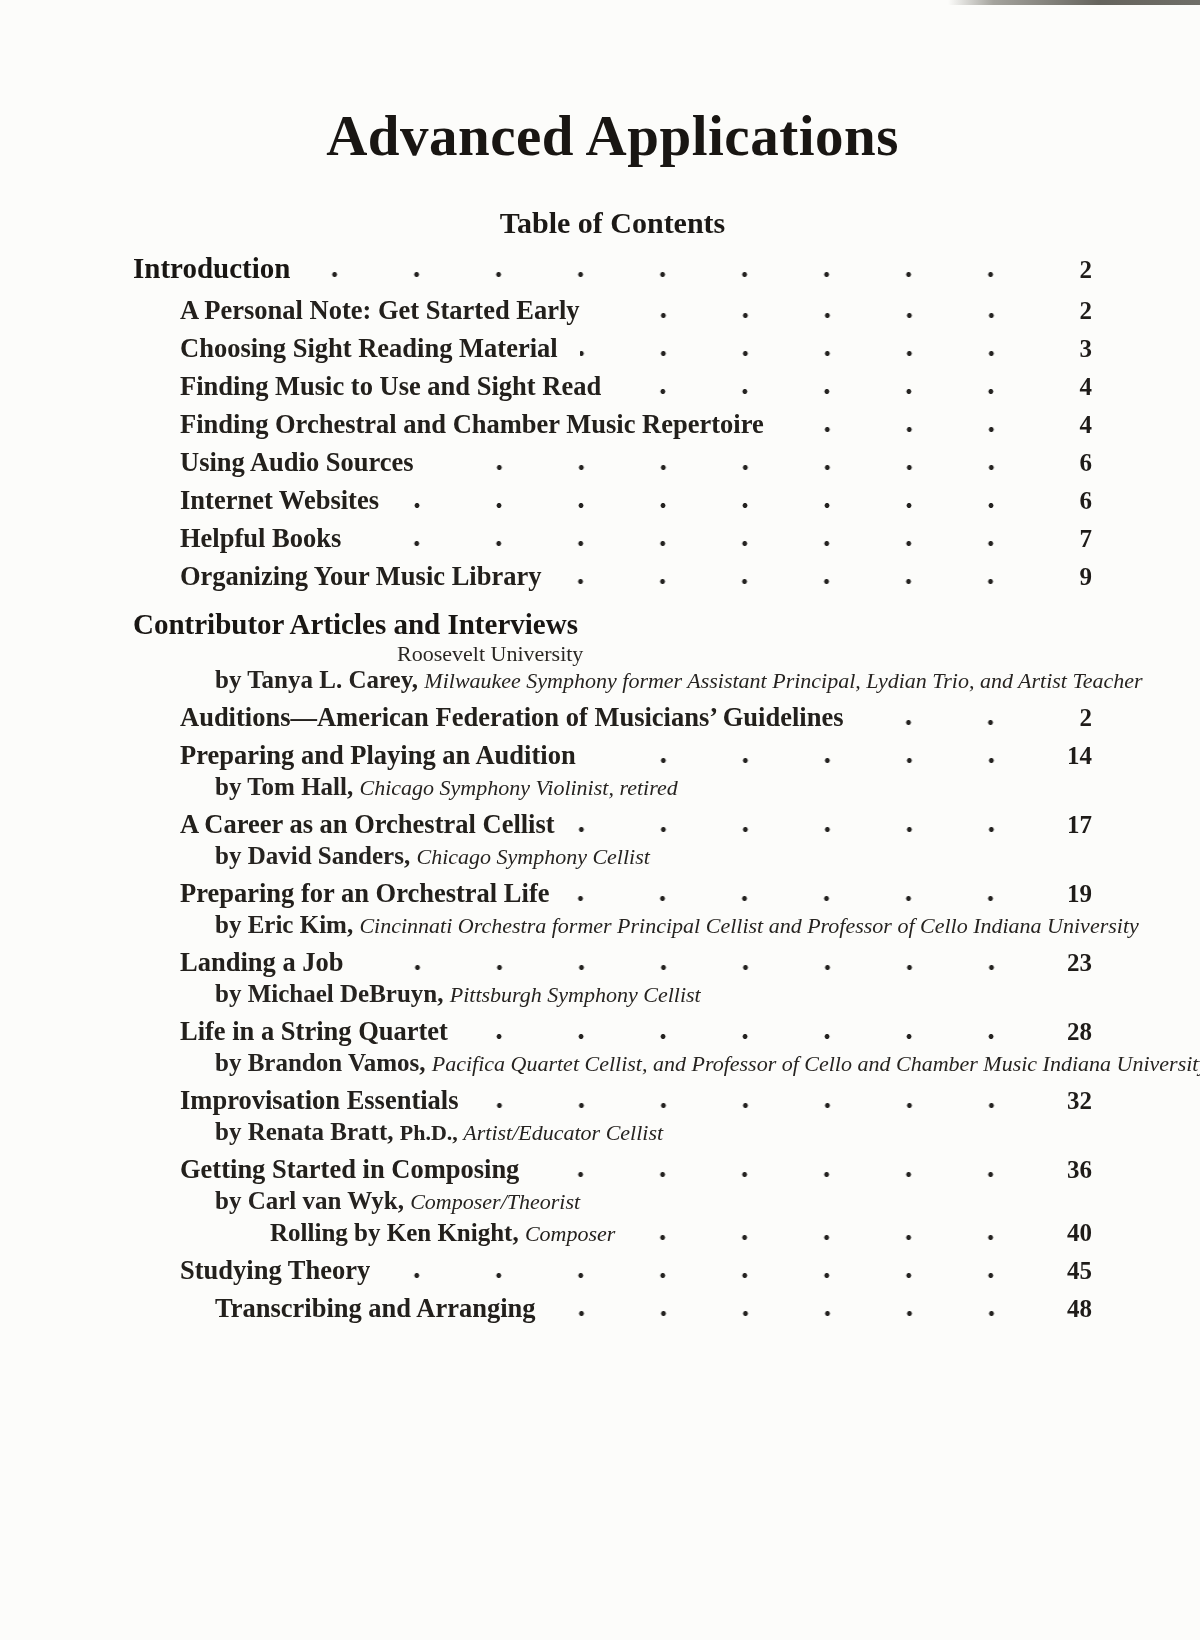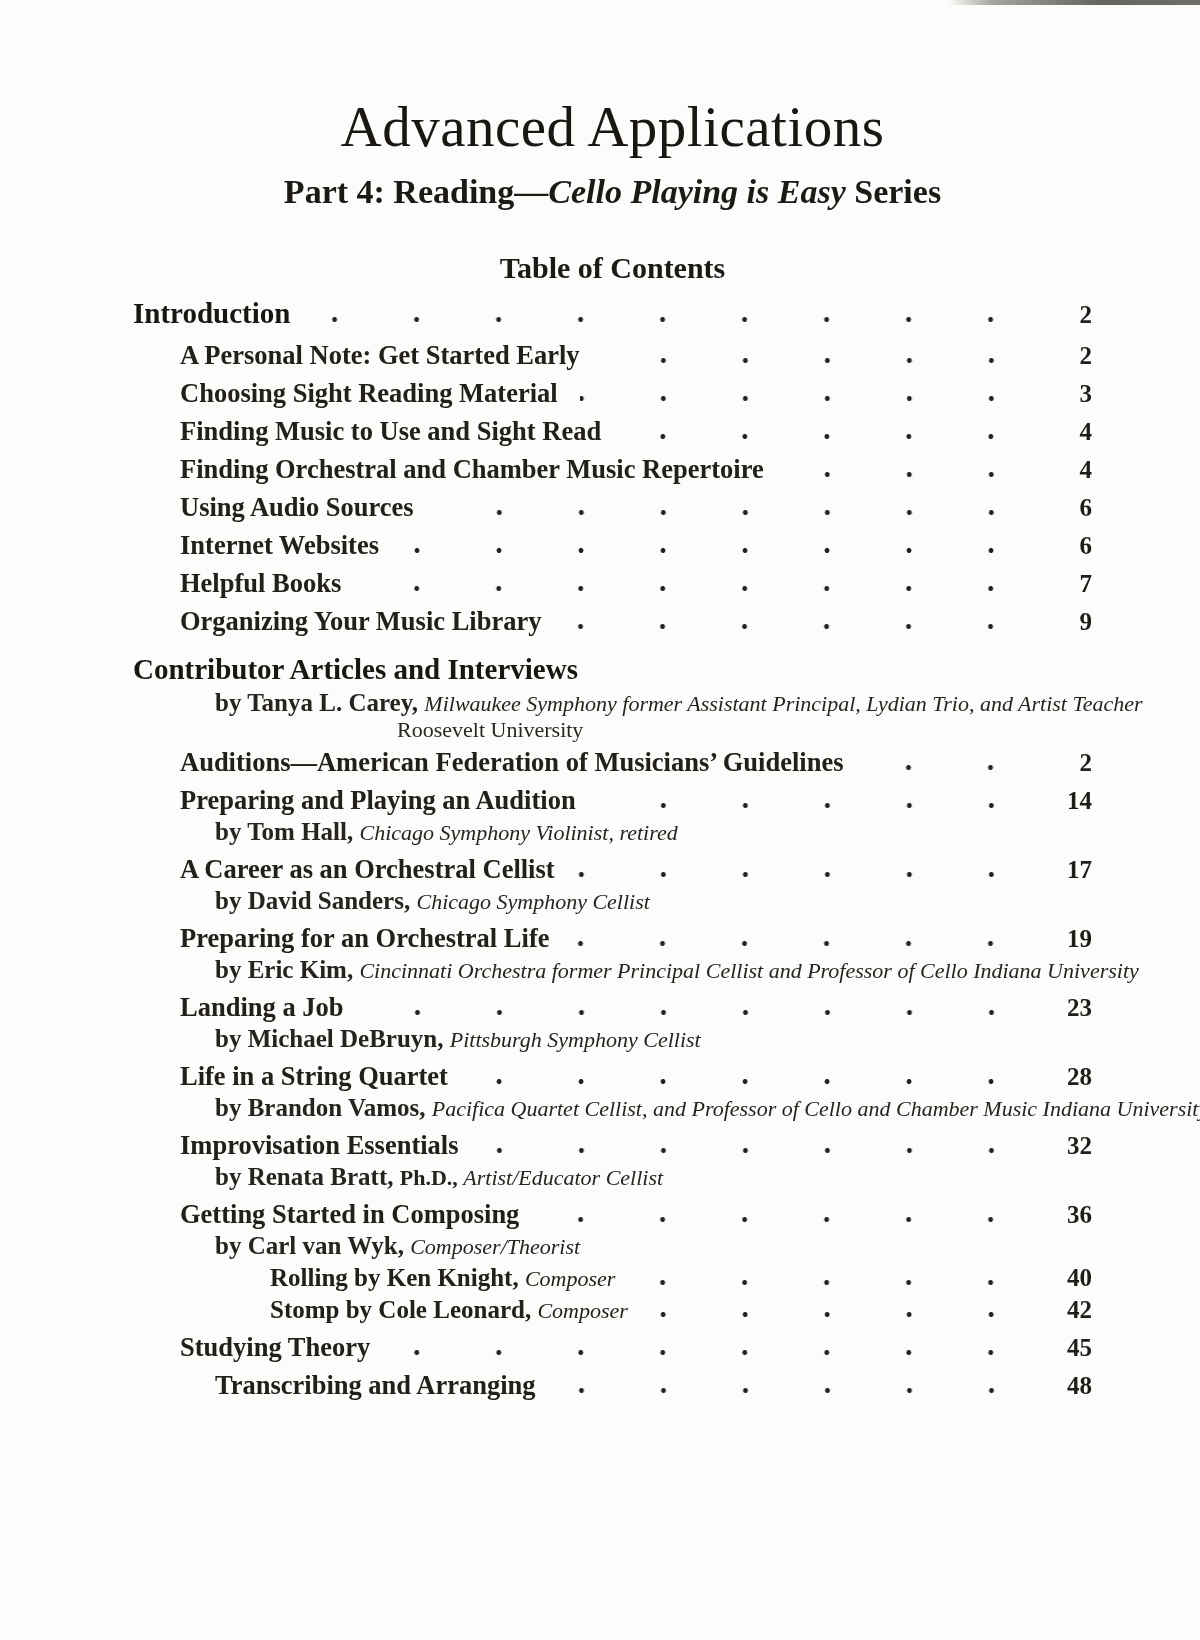--- a/index.html
+++ b/index.html
@@ -19,23 +19,23 @@
     position: absolute; top: 0; right: 0;
     width: 252px; height: 5px;
     background: linear-gradient(to right, rgba(92,90,80,0) 0%, rgba(92,90,80,0.55) 18%, rgba(64,62,54,0.8) 60%, rgba(64,62,54,0.75) 100%);
   }
   .content {
     position: relative;
     padding: 94px 108px 0 133px;
   }
   .title-block { text-align: center; }
   .page-title {
-    margin: 3px;
+    margin: 12px;
     font-size: 57px;
-    font-weight: 400;
+    font-weight: 700;
     line-height: 1.05;
     letter-spacing: 0.5px;
     color: #191613;
   }
   .subtitle {
     margin: 16px 0 0 0;
     font-size: 34px;
     font-weight: 700;
     color: #1c1916;
   }
@@ -123,21 +123,20 @@
   }
 </style>
 </head>
 <body>
 
 <div class="page">
   <div class="scan-artifact-top"></div>
   <div class="content">
     <div class="title-block">
       <h1 class="page-title">Advanced Applications</h1>
-      <div class="subtitle"><span class="part-n">Part 4: Reading—</span><span class="it">Cello Playing is Easy</span><span class="part-n"> Series</span></div>
       <div class="toc-heading">Table of Contents</div>
     </div>
     <div class="toc-list">
         <div class="toc-row type-heading i0">
           <span class="label"><span class="part-n">Introduction</span></span>
           <span class="leader"></span>
           <span class="pagenum">2</span>
         </div>
         <div class="toc-row type-entry i1">
           <span class="label"><span class="part-n">A Personal Note: Get Started Early</span></span>
@@ -175,26 +174,26 @@
           <span class="pagenum">7</span>
         </div>
         <div class="toc-row type-entry i1">
           <span class="label"><span class="part-n">Organizing Your Music Library</span></span>
           <span class="leader"></span>
           <span class="pagenum">9</span>
         </div>
         <div class="toc-row type-heading i0">
           <span class="label"><span class="part-n">Contributor Articles and Interviews</span></span>
         </div>
-        <div class="toc-row type-byline i2">
-          <span class="label"><span class="part-n">by Tanya L. Carey, </span><span class="part-i">Milwaukee Symphony former Assistant Principal, Lydian Trio, and Artist Teacher</span></span>
-        </div>
         <div class="toc-row type-byline2 i4">
           <span class="label"><span class="part-n">Roosevelt University</span></span>
         </div>
+        <div class="toc-row type-byline i2">
+          <span class="label"><span class="part-n">by Tanya L. Carey, </span><span class="part-i">Milwaukee Symphony former Assistant Principal, Lydian Trio, and Artist Teacher</span></span>
+        </div>
         <div class="toc-row type-entry i1">
           <span class="label"><span class="part-n">Auditions—American Federation of Musicians’ Guidelines</span></span>
           <span class="leader"></span>
           <span class="pagenum">2</span>
         </div>
         <div class="toc-row type-entry i1">
           <span class="label"><span class="part-n">Preparing and Playing an Audition</span></span>
           <span class="leader"></span>
           <span class="pagenum">14</span>
         </div>
@@ -246,25 +245,20 @@
           <span class="leader"></span>
           <span class="pagenum">36</span>
         </div>
         <div class="toc-row type-byline i2">
           <span class="label"><span class="part-n">by Carl van Wyk, </span><span class="part-i">Composer/Theorist</span></span>
         </div>
         <div class="toc-row type-subentry i3">
           <span class="label"><span class="part-t">Rolling</span><span class="part-n"> by Ken Knight, </span><span class="part-i">Composer</span></span>
           <span class="leader"></span>
           <span class="pagenum">40</span>
-        </div>
-        <div class="toc-row type-subentry i3">
-          <span class="label"><span class="part-t">Stomp</span><span class="part-n"> by Cole Leonard, </span><span class="part-i">Composer</span></span>
-          <span class="leader"></span>
-          <span class="pagenum">42</span>
         </div>
         <div class="toc-row type-entry i1">
           <span class="label"><span class="part-n">Studying Theory</span></span>
           <span class="leader"></span>
           <span class="pagenum">45</span>
         </div>
         <div class="toc-row type-entry i2">
           <span class="label"><span class="part-n">Transcribing and Arranging</span></span>
           <span class="leader"></span>
           <span class="pagenum">48</span>

